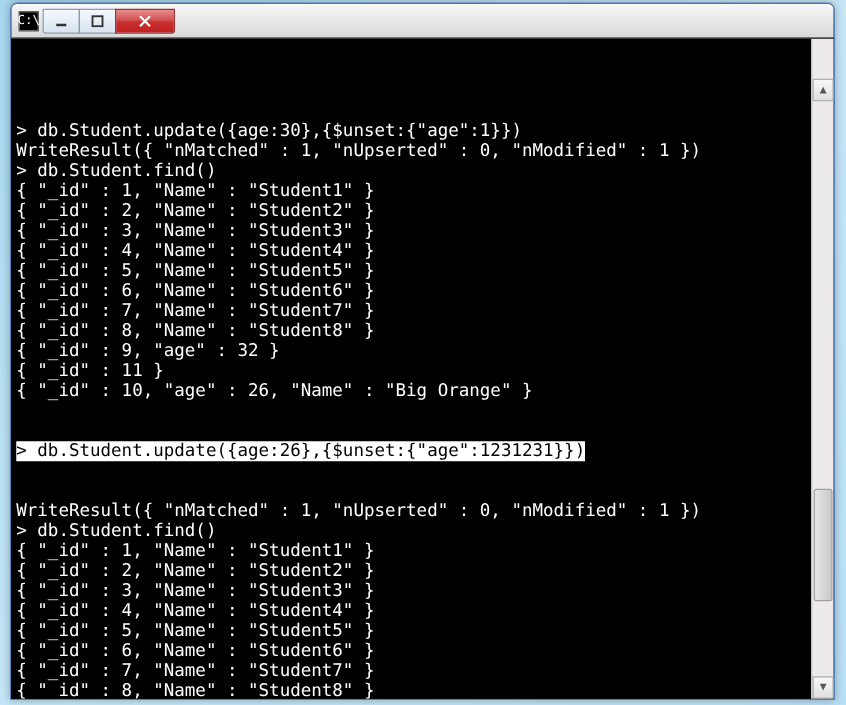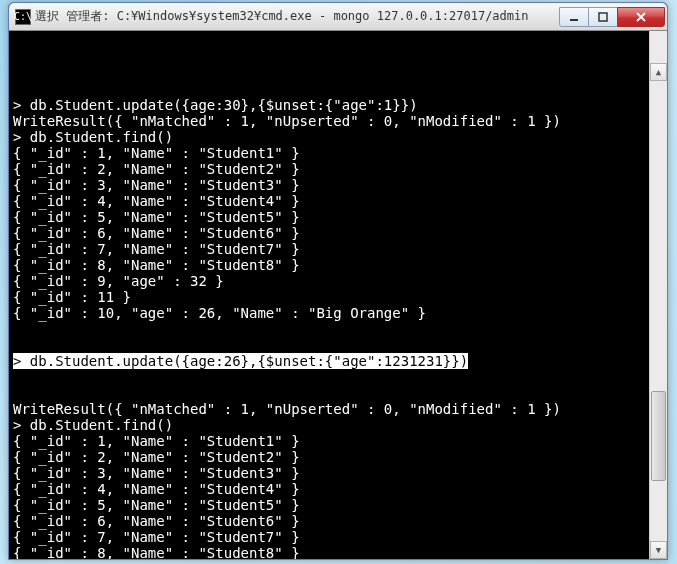--- a/index.html
+++ b/index.html
@@ -128,21 +128,20 @@
     color: #000;
     display: inline-block;
   }
 </style>
 </head>
 <body>
 
 <div class="window">
   <div class="titlebar">
     <div class="titlebar-icon">C:\</div>
-    <div class="titlebar-title">選択 管理者: C:¥Windows¥system32¥cmd.exe - mongo  127.0.0.1:27017/admin</div>
     <div class="win-buttons">
       <div class="win-btn min">
         <svg viewBox="0 0 12 10">
             <rect x="2" y="7" width="8" height="2" fill="#333"></rect>
           </svg>
       </div>
       <div class="win-btn max">
         <svg viewBox="0 0 12 10">
             <rect x="2" y="1" width="8" height="8" fill="none" stroke="#333" stroke-width="1.5"></rect>
           </svg>

